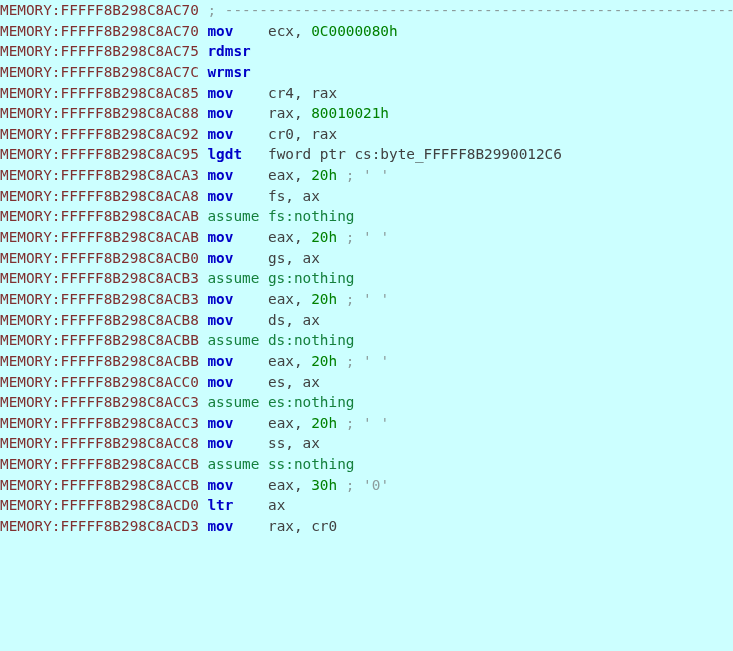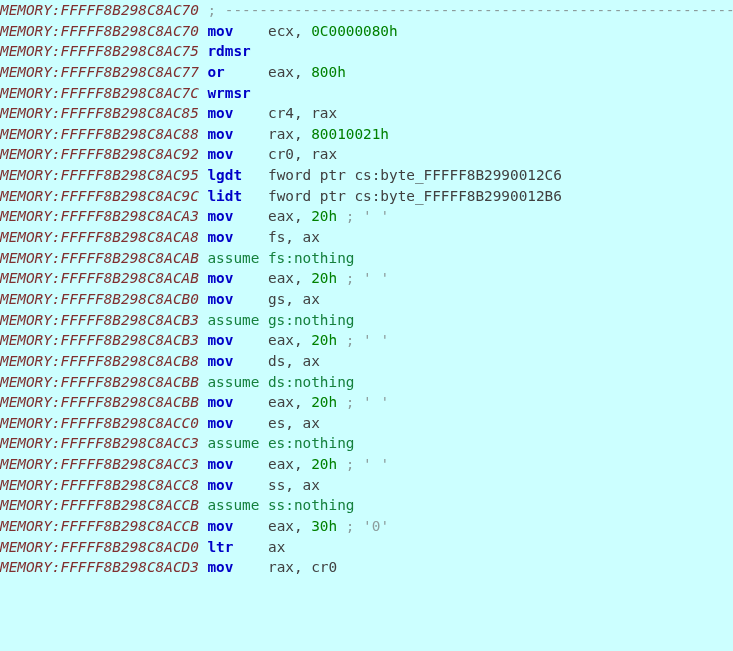--- a/index.html
+++ b/index.html
@@ -25,21 +25,20 @@
     height: 20.65px;
     line-height: 20.65px;
     white-space: pre;
     font-size: 14.4px;
     letter-spacing: -0.02px;
     display: block;
     overflow: hidden;
   }
   .addr {
     color: #803030;
-    font-style: italic;
   }
   .mnem {
     color: #0000c8;
     font-weight: bold;
   }
   .reg {
     color: #404040;
   }
   .imm {
     color: #008000;
@@ -51,27 +50,25 @@
     color: #15803d;
   }
 </style>
 </head>
 <body>
 
 <div id="disasm">
     <div class="line"><span class="addr">MEMORY:FFFFF8B298C8AC70 </span><span class="cmt">; ----------------------------------------------------------------------------</span></div>
     <div class="line"><span class="addr">MEMORY:FFFFF8B298C8AC70 </span><span class="mnem">mov    </span><span class="reg">ecx, </span><span class="imm">0C0000080h</span></div>
     <div class="line"><span class="addr">MEMORY:FFFFF8B298C8AC75 </span><span class="mnem">rdmsr</span></div>
-    <div class="line"><span class="addr">MEMORY:FFFFF8B298C8AC77 </span><span class="mnem">or     </span><span class="reg">eax, </span><span class="imm">800h</span></div>
     <div class="line"><span class="addr">MEMORY:FFFFF8B298C8AC7C </span><span class="mnem">wrmsr</span></div>
     <div class="line"><span class="addr">MEMORY:FFFFF8B298C8AC85 </span><span class="mnem">mov    </span><span class="reg">cr4, rax</span></div>
     <div class="line"><span class="addr">MEMORY:FFFFF8B298C8AC88 </span><span class="mnem">mov    </span><span class="reg">rax, </span><span class="imm">80010021h</span></div>
     <div class="line"><span class="addr">MEMORY:FFFFF8B298C8AC92 </span><span class="mnem">mov    </span><span class="reg">cr0, rax</span></div>
     <div class="line"><span class="addr">MEMORY:FFFFF8B298C8AC95 </span><span class="mnem">lgdt   </span><span class="reg">fword ptr cs:byte_FFFFF8B2990012C6</span></div>
-    <div class="line"><span class="addr">MEMORY:FFFFF8B298C8AC9C </span><span class="mnem">lidt   </span><span class="reg">fword ptr cs:byte_FFFFF8B2990012B6</span></div>
     <div class="line"><span class="addr">MEMORY:FFFFF8B298C8ACA3 </span><span class="mnem">mov    </span><span class="reg">eax, </span><span class="imm">20h</span><span class="cmt"> ; ' '</span></div>
     <div class="line"><span class="addr">MEMORY:FFFFF8B298C8ACA8 </span><span class="mnem">mov    </span><span class="reg">fs, ax</span></div>
     <div class="line"><span class="addr">MEMORY:FFFFF8B298C8ACAB </span><span class="directive">assume fs:nothing</span></div>
     <div class="line"><span class="addr">MEMORY:FFFFF8B298C8ACAB </span><span class="mnem">mov    </span><span class="reg">eax, </span><span class="imm">20h</span><span class="cmt"> ; ' '</span></div>
     <div class="line"><span class="addr">MEMORY:FFFFF8B298C8ACB0 </span><span class="mnem">mov    </span><span class="reg">gs, ax</span></div>
     <div class="line"><span class="addr">MEMORY:FFFFF8B298C8ACB3 </span><span class="directive">assume gs:nothing</span></div>
     <div class="line"><span class="addr">MEMORY:FFFFF8B298C8ACB3 </span><span class="mnem">mov    </span><span class="reg">eax, </span><span class="imm">20h</span><span class="cmt"> ; ' '</span></div>
     <div class="line"><span class="addr">MEMORY:FFFFF8B298C8ACB8 </span><span class="mnem">mov    </span><span class="reg">ds, ax</span></div>
     <div class="line"><span class="addr">MEMORY:FFFFF8B298C8ACBB </span><span class="directive">assume ds:nothing</span></div>
     <div class="line"><span class="addr">MEMORY:FFFFF8B298C8ACBB </span><span class="mnem">mov    </span><span class="reg">eax, </span><span class="imm">20h</span><span class="cmt"> ; ' '</span></div>

